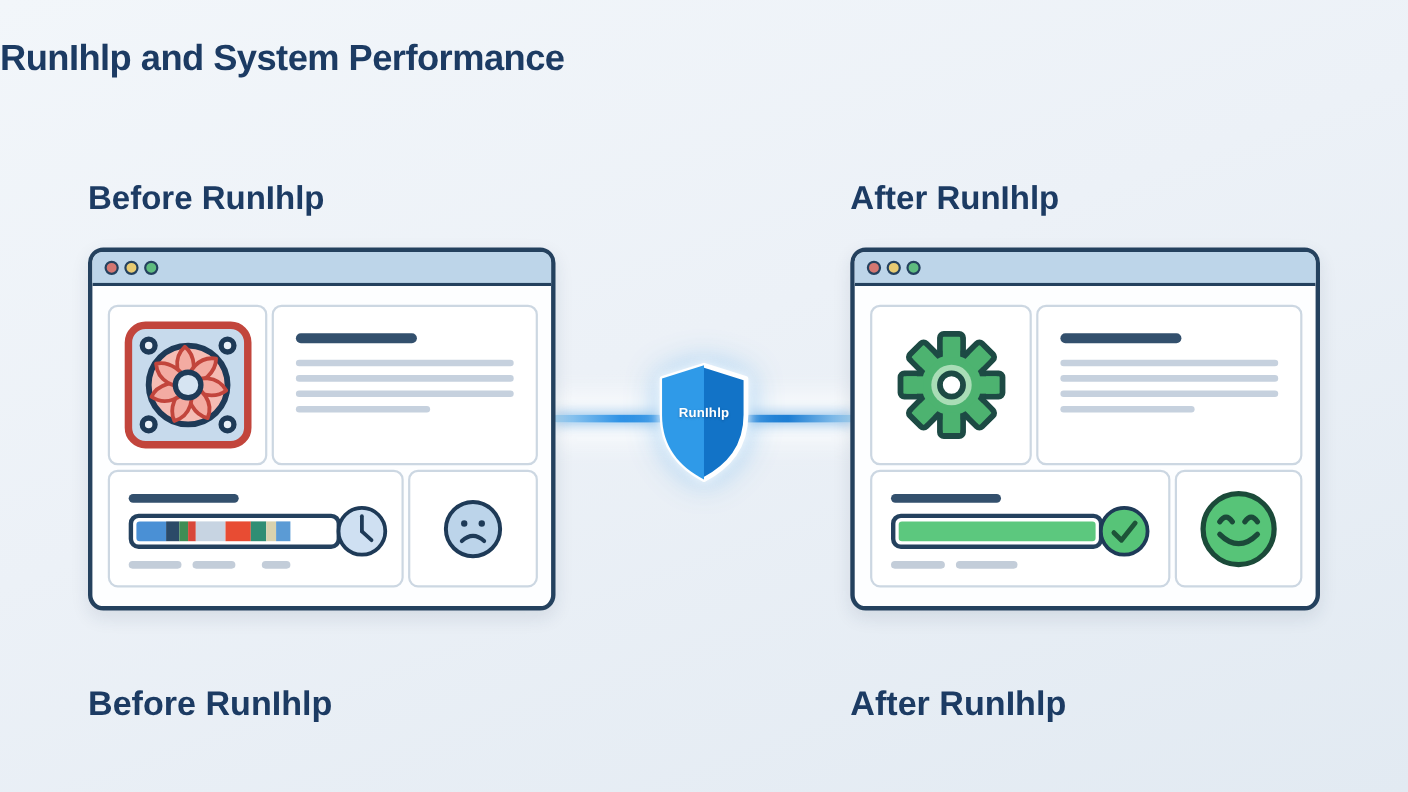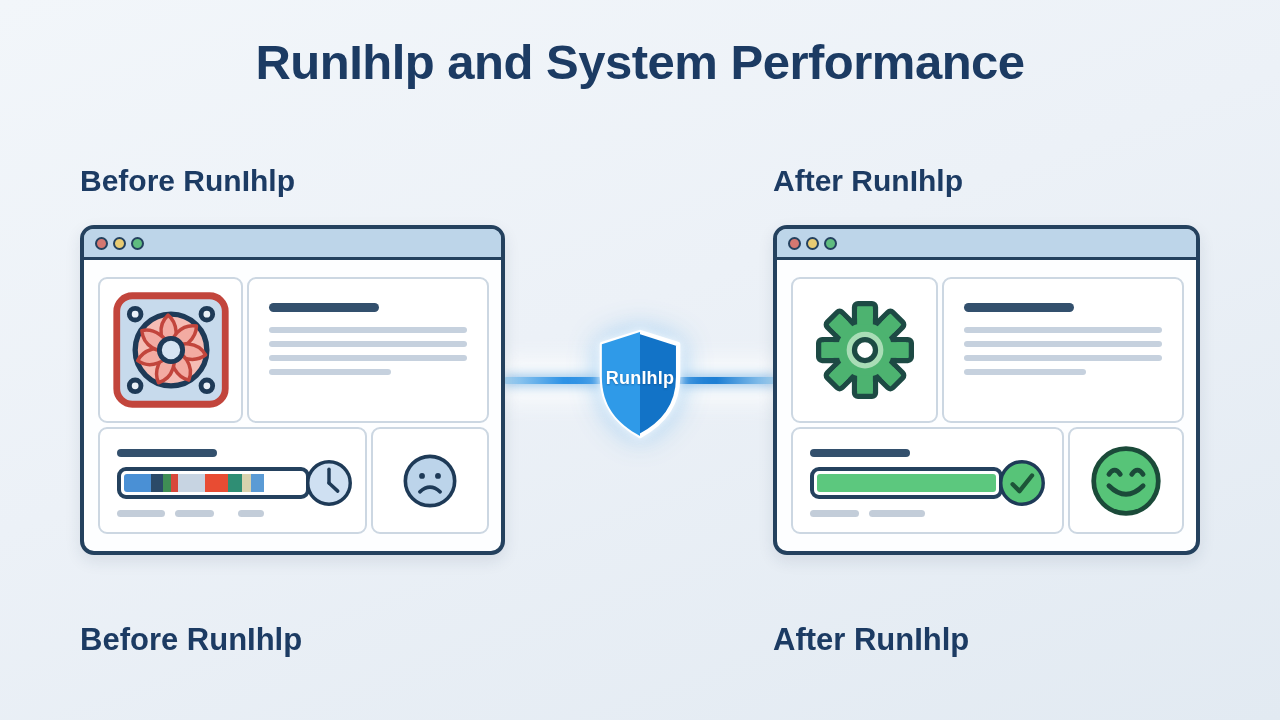--- a/index.html
+++ b/index.html
@@ -3,22 +3,22 @@
 <meta charset="utf-8">
 <style>
   html,body { margin:0; padding:0; }
   body {
     width:1280px; height:720px; position:relative; overflow:hidden;
     background: linear-gradient(160deg,#f2f6fa 0%,#ecf1f7 45%,#e2eaf2 100%);
     font-family:"Liberation Sans", sans-serif;
     color:#1c3b63;
   }
   .main-title {
-    position:absolute; top:34px; left:0; width:1280px; text-align:center;
-    font-size:49px; font-weight:bold; letter-spacing:-0.5px; margin:0;
+    position:absolute; top:34px; left:0; width:1280px; 
+    font-size:33px; font-weight:bold; letter-spacing:-0.5px; margin:0;
   }
   .col-label { position:absolute; font-size:30px; font-weight:bold; text-align:left; }
   .lbl-before-top  { left:80px;  width:425px; top:164px; }
   .lbl-after-top   { left:773px; width:427px; top:164px; }
   .lbl-before-bottom { left:80px;  width:425px; top:622px; font-size:31px; }
   .lbl-after-bottom  { left:773px; width:427px; top:622px; font-size:31px; }
 
   
   .connector-glow {
     position:absolute; left:498px; top:360px; width:284px; height:42px;
@@ -29,21 +29,21 @@
     background:linear-gradient(90deg,#a9d4f1 0%,#2f93e6 22%,#1e7fd4 78%,#a9d4f1 100%);
     box-shadow:0 0 12px rgba(70,150,220,.85); z-index:1;
   }
   .shield-wrap {
     position:absolute; left:588px; top:326px; width:104px; height:116px; z-index:3;
     filter:drop-shadow(0 0 5px rgba(255,255,255,.95)) drop-shadow(0 0 14px rgba(150,200,240,.9));
   }
   .shield-wrap svg { width:104px; height:116px; display:block; }
   .shield-label {
     position:absolute; left:0; top:42px; width:104px; text-align:center;
-    font-size:18px; font-weight:bold; color:#ffffff; letter-spacing:.2px;
+    font-size:12px; font-weight:bold; color:#ffffff; letter-spacing:.2px;
     text-shadow:0 1px 2px rgba(10,60,110,.45);
   }
 
   
   .window {
     position:absolute; top:225px; height:330px; background:#fdfeff;
     border:4px solid #24415e; border-radius:14px; box-sizing:border-box;
     box-shadow:0 6px 16px rgba(30,50,80,.10); z-index:2;
   }
   .window.before { left:80px;  width:425px; }

